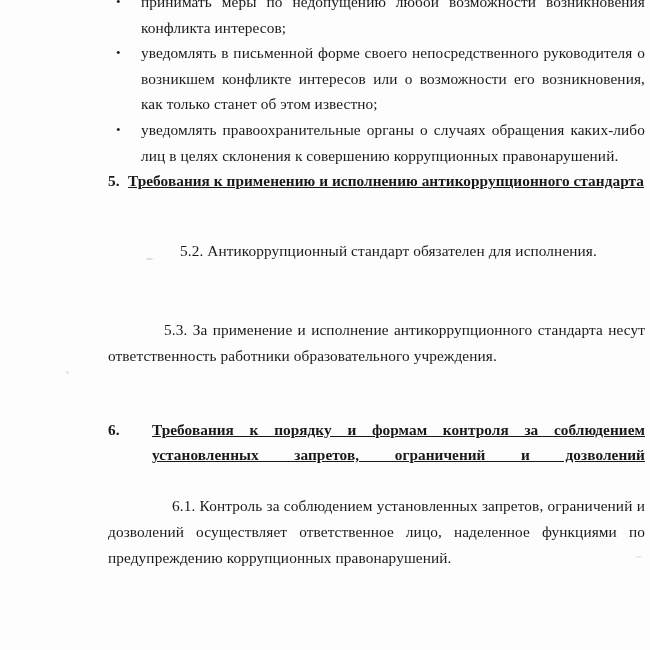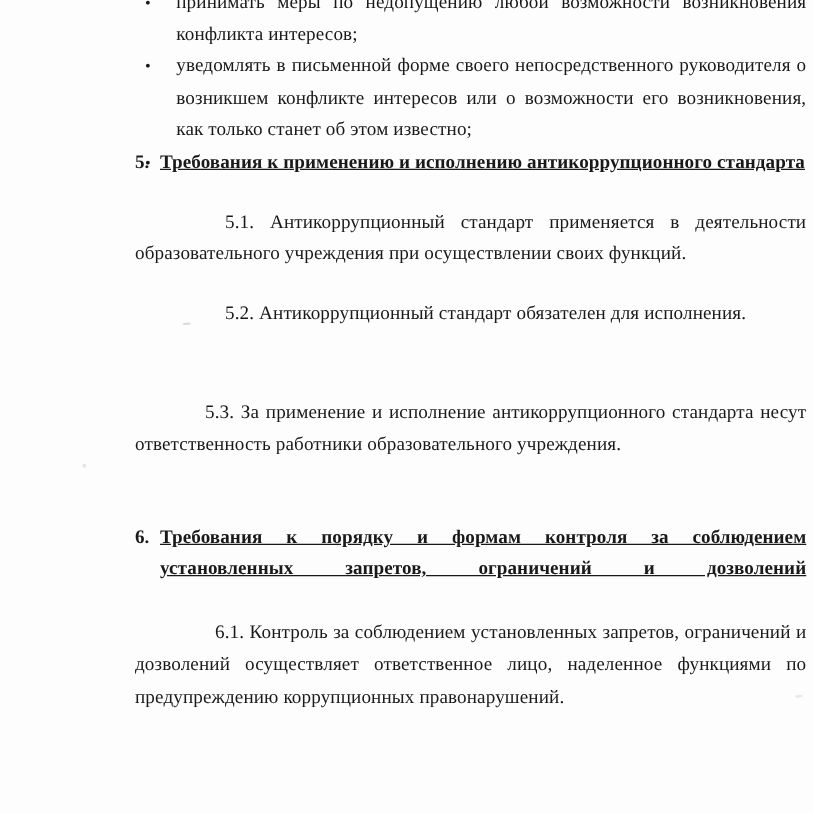--- a/index.html
+++ b/index.html
@@ -80,20 +80,21 @@
   }
   .heading .hnum {
     position: absolute;
     left: 0;
     top: 0;
   }
   .heading > .htext { display: block; text-decoration: underline; }
   .heading.h-just > .htext {
     text-align: justify;
     text-justify: inter-word;
+    margin-left: 24px;
   }
   .heading.h-just > .htext::after {
     content: "";
     display: inline-block;
     width: 100%;
   }
 
   
   p.para {
     margin: 0;
@@ -127,32 +128,32 @@
         <li class="first-clipped">
           <span class="bdot">•</span>
           <span>принимать меры по недопущению любой возможности возникновения конфликта интересов;</span>
         </li>
         <li>
           <span class="bdot">•</span>
           <span>уведомлять в письменной форме своего непосредственного руководителя о возникшем конфликте интересов или о возможности его возникновения, как только станет об этом известно;</span>
         </li>
         <li>
           <span class="bdot">•</span>
+          <span>уведомлять правоохранительные органы о случаях обращения каких-либо лиц в целях склонения к совершению коррупционных правонарушений.</span>
         </li>
       </ul>
     </div>
 
     <div class="block">
       <div class="heading">
         <span class="hnum">5.</span>
         <span class="htext">Требования к применению и исполнению антикоррупционного стандарта</span>
       </div>
 
       <div class="sp-22"></div>
-      <p class="para ind-wide">5.1. Антикоррупционный стандарт применяется в деятельности образовательного учреждения при осуществлении своих функций.</p>
 
       <div class="sp-22"></div>
       <p class="para ind-wide">5.2. Антикоррупционный стандарт обязателен для исполнения.</p>
 
       <div class="sp-22"></div>
       <p class="para ind-small">5.3. За применение и исполнение антикоррупционного стандарта несут ответственность работники образовательного учреждения.</p>
 
       <div class="sp-22"></div>
     </div>
 

